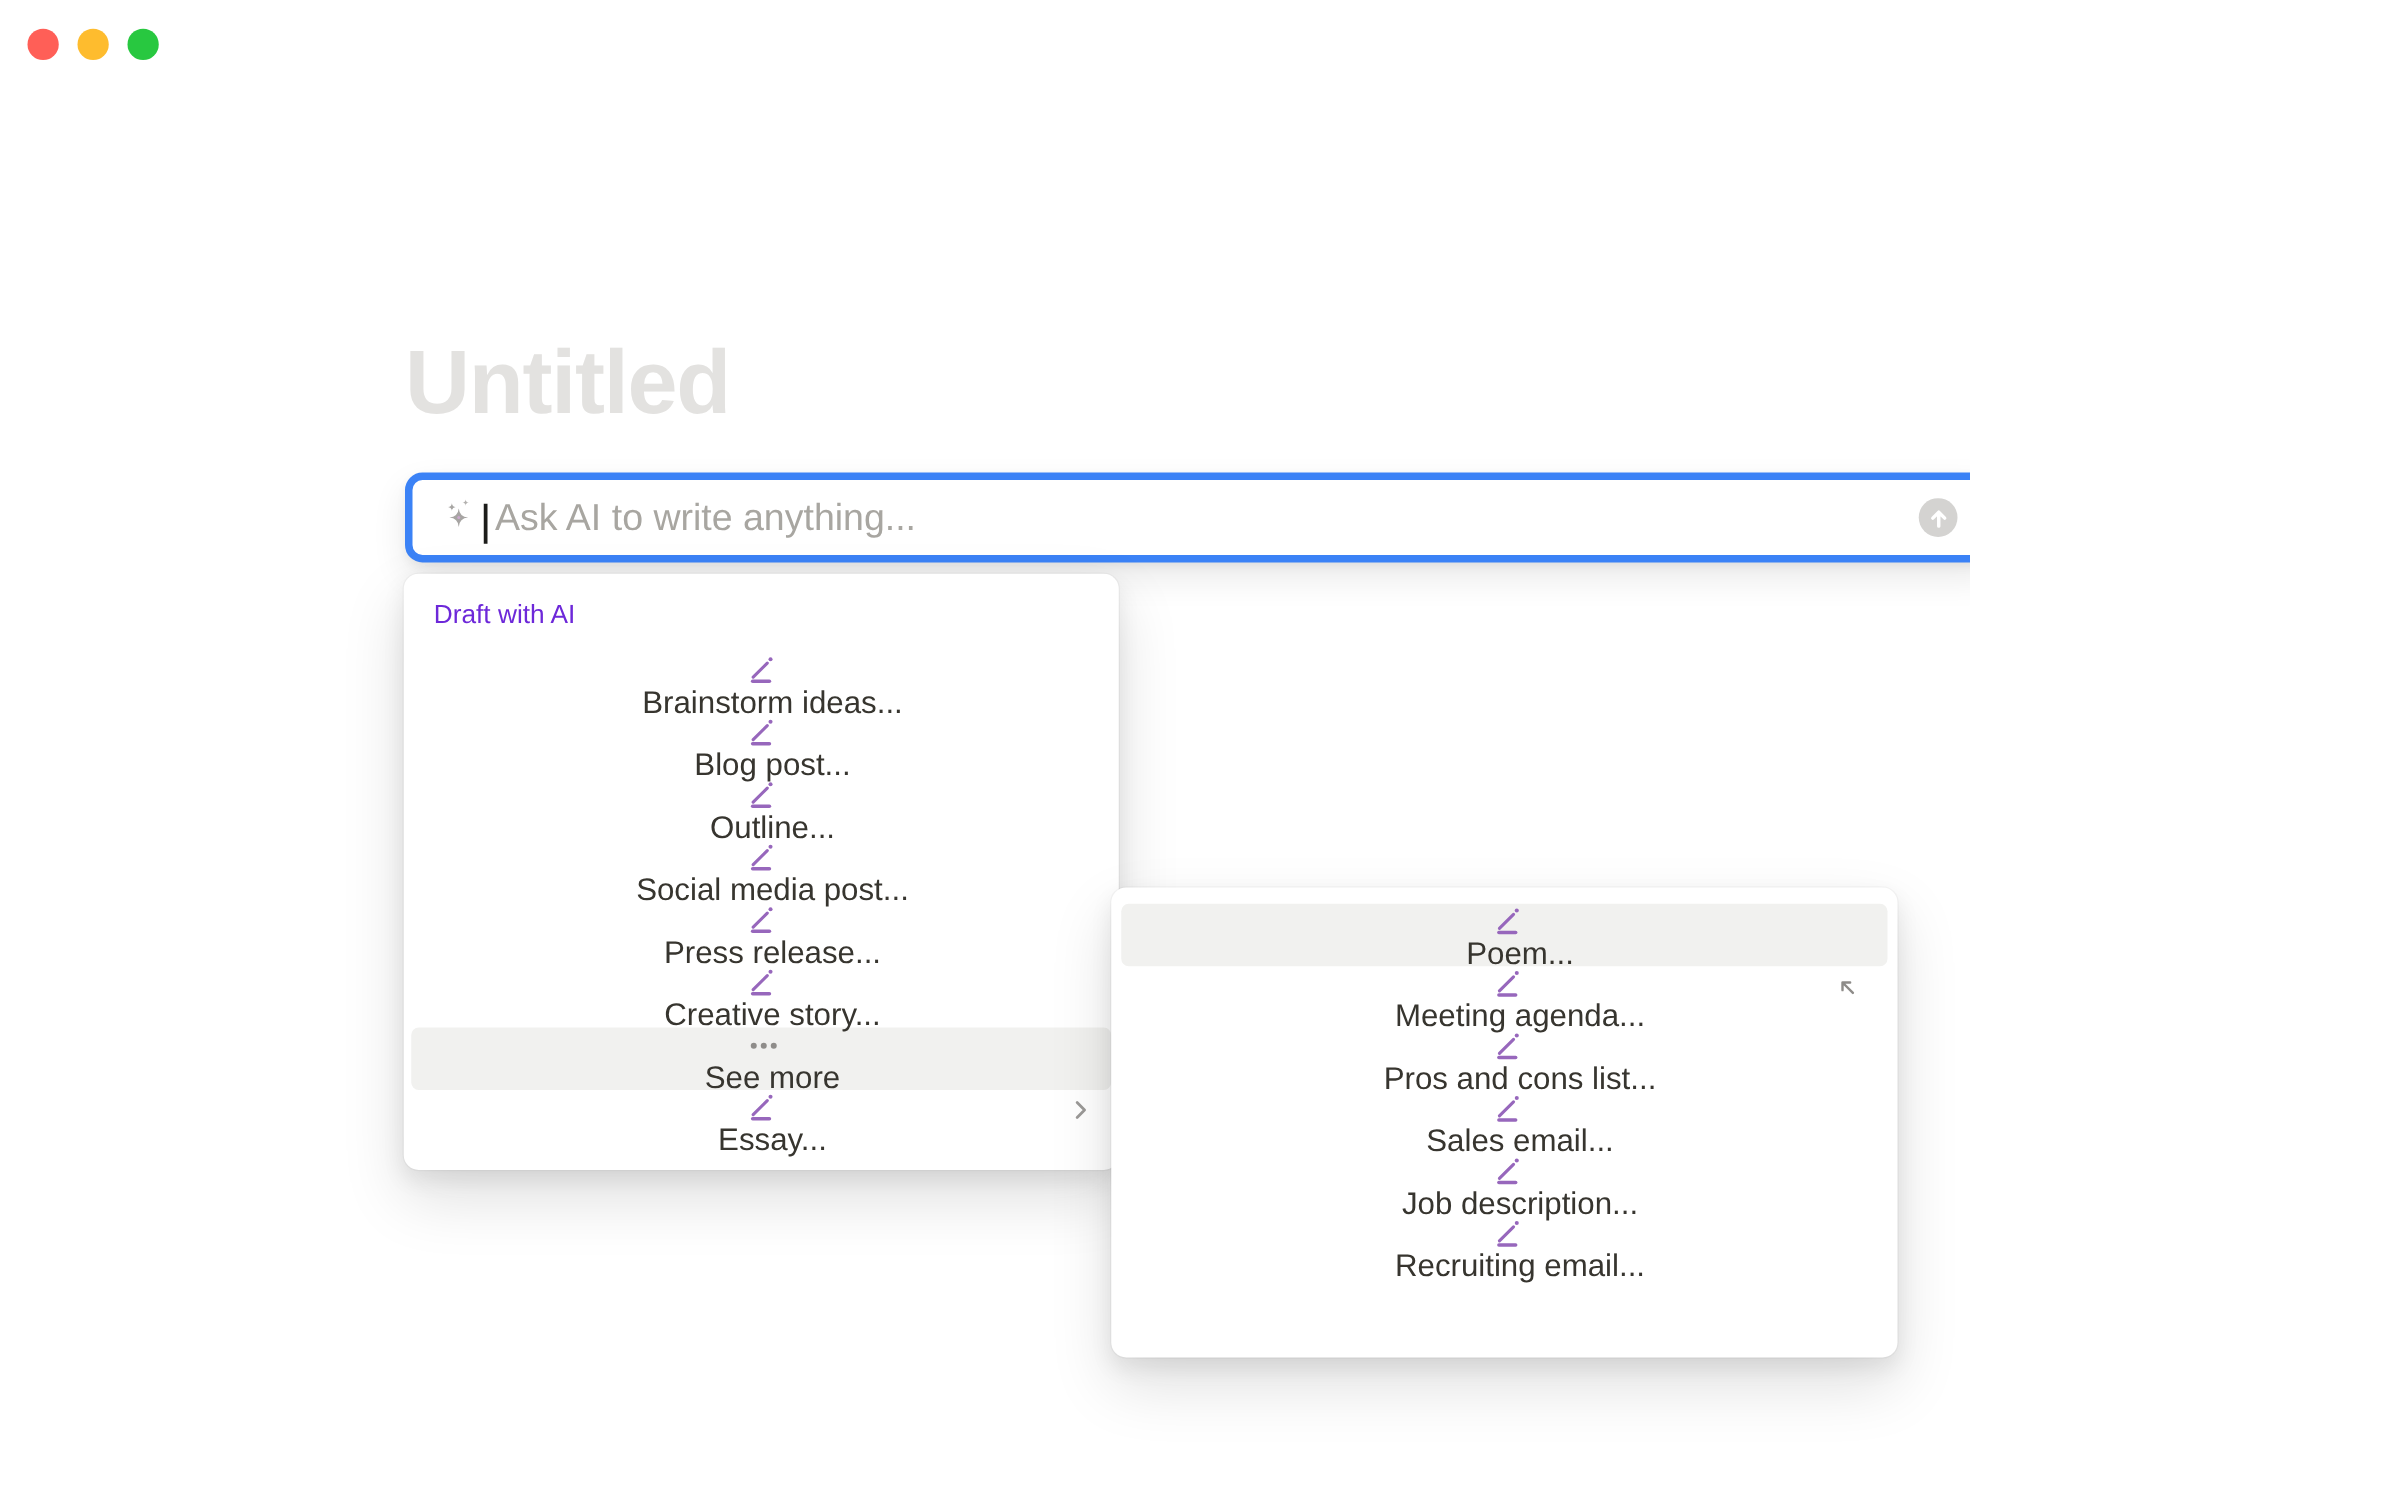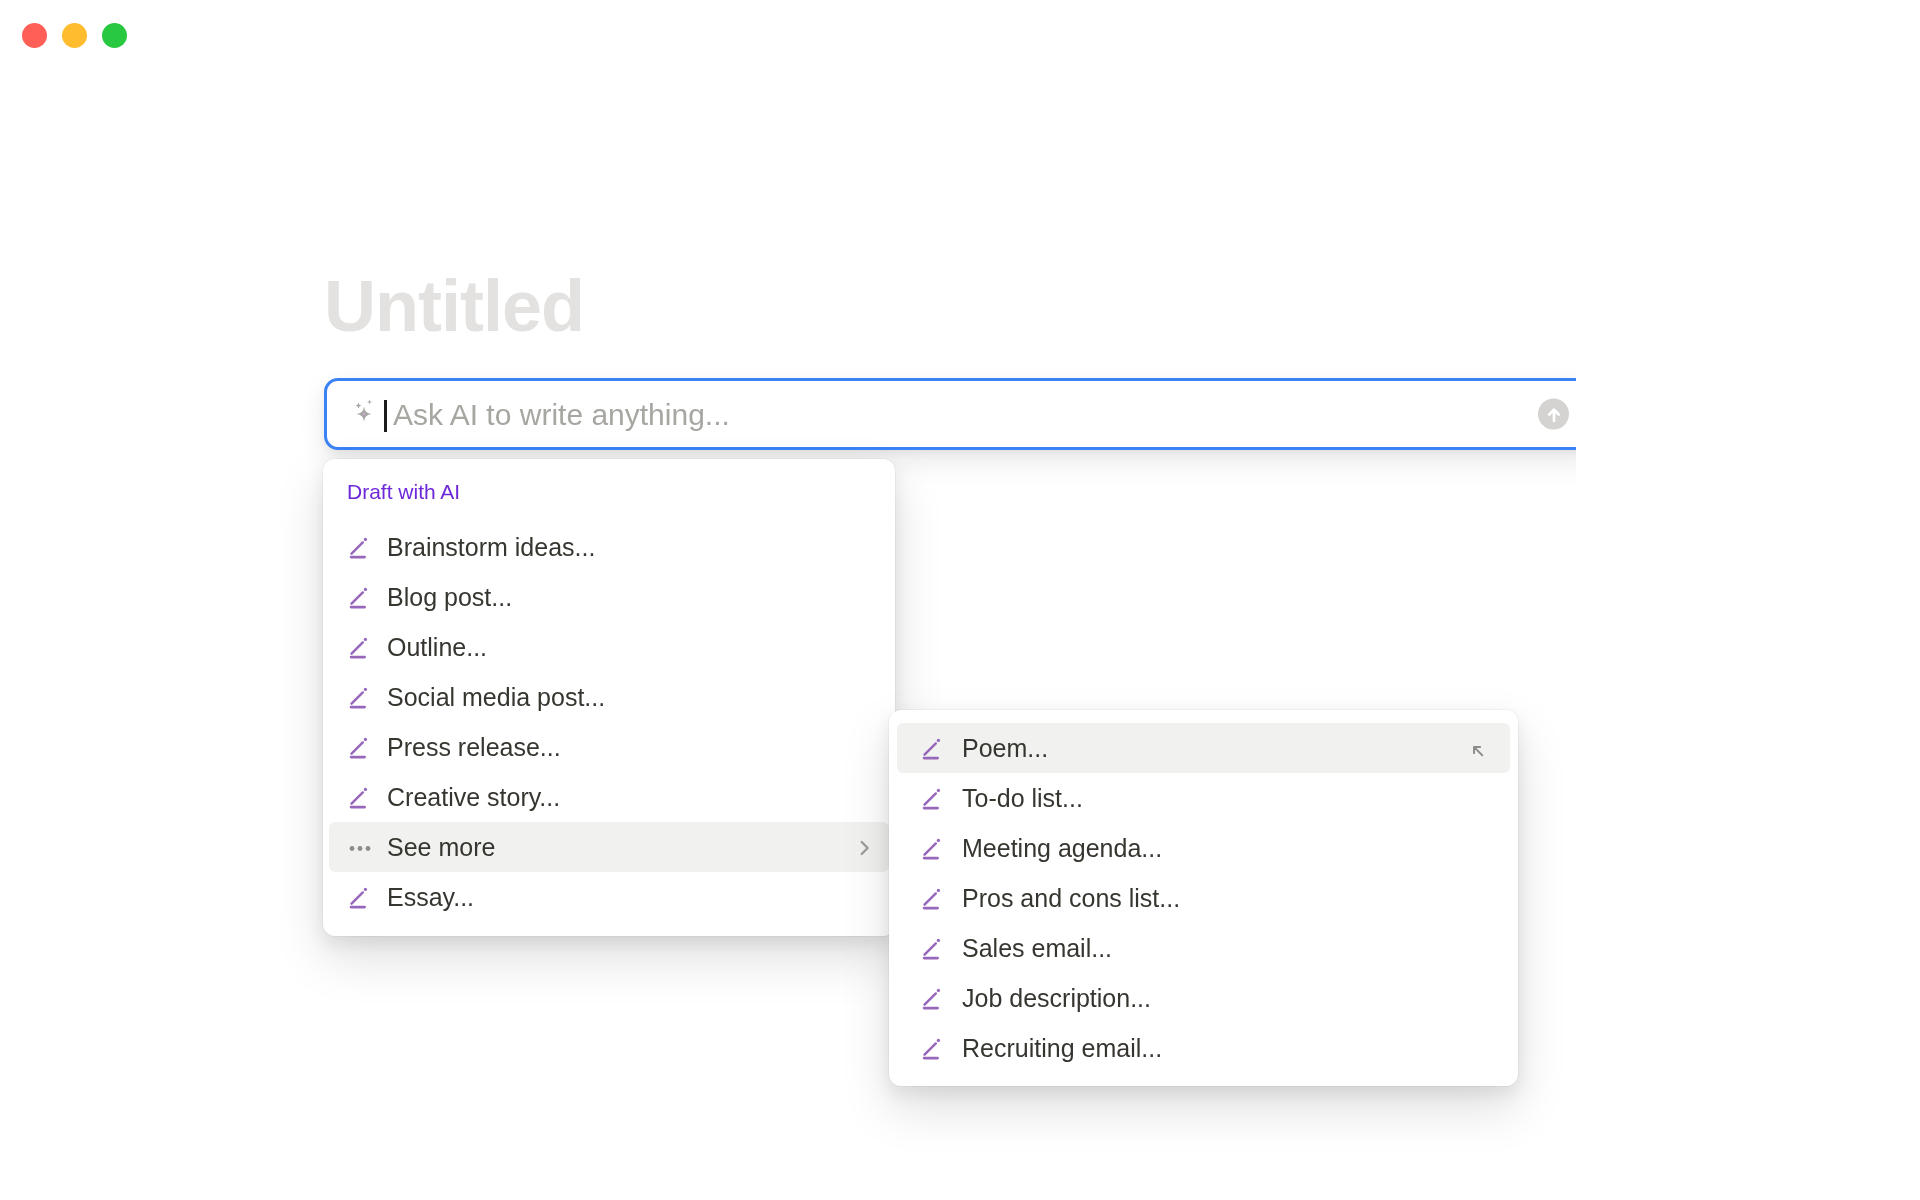--- a/index.html
+++ b/index.html
@@ -14,21 +14,21 @@
   .tl.yellow{background:#FEBC2E;}
   .tl.green{background:#28C840;}
   
   .page-title{
     position:absolute;left:324px;top:270px;margin:0;
     font-size:72px;line-height:1;font-weight:700;letter-spacing:-1px;color:#E3E2E0;
   }
   
   .ai-bar{
     position:absolute;left:324px;top:378px;width:1274px;height:72px;
-    background:#fff;border:3px solid #3b82f6;border-radius:14px;box-sizing:border-box;
+    background:#fff;border:6px solid #3b82f6;border-radius:14px;box-sizing:border-box;
     box-shadow:0 3px 8px rgba(0,0,0,0.05),0 12px 28px rgba(0,0,0,0.09);
   }
   .sparkle{position:absolute;left:20px;top:50%;transform:translateY(-50%);width:34px;height:34px;}
   .caret{position:absolute;left:57px;top:19px;width:3px;height:32px;background:#1c1c1a;}
   .ai-input{
     position:absolute;left:64px;top:0;height:100%;width:1120px;border:none;outline:none;
     font-family:"Liberation Sans","DejaVu Sans",sans-serif;font-size:30px;color:#37352F;background:transparent;
   }
   .ai-input::placeholder{color:#A8A6A1;opacity:1;}
   .send{
@@ -39,21 +39,21 @@
   
   .menu{
     position:absolute;background:#ffffff;border-radius:12px;box-sizing:border-box;
     box-shadow:0 0 0 1px rgba(15,15,15,0.03),0 8px 18px rgba(15,15,15,0.08),0 22px 50px rgba(15,15,15,0.13);
   }
   .panel1{left:323px;top:459px;width:572px;height:477px;padding:17px 6px 0 6px;z-index:2;}
   .panel2{left:889px;top:710px;width:629px;height:376px;padding:13px 8px 0 8px;z-index:3;}
   .menu-header{height:32px;line-height:32px;margin:0 0 14px 18px;font-size:21px;color:#6d28d9;}
   .mrow{
     display:flex;align-items:center;height:50px;padding:0 14px 0 18px;border-radius:6px;
-    font-size:25px;color:#37352F;cursor:pointer;
+    font-size:25px;color:#37352F;cursor:pointer;flex-direction:column;
   }
   .panel2 .mrow{padding:0 14px 0 23px;}
   .mrow .icon-box{width:26px;height:26px;flex:0 0 26px;display:flex;align-items:center;justify-content:center;}
   .mrow .mlabel{margin-left:14px;white-space:nowrap;}
   .panel2 .mrow .mlabel{margin-left:16px;}
   .mrow.highlight{background:#F1F1EF;}
   .spacer{margin-left:auto;}
   .chev{width:22px;height:22px;}
   .nw-arrow{width:21px;height:21px;margin-right:8px;}
 </style>
@@ -196,30 +196,20 @@
           </svg>
       </span>
       <span class="mlabel">Poem...</span>
       <span class="spacer nw-arrow">
         <svg viewBox="0 0 24 24" width="21" height="21">
             <path d="M8 8 L17.5 17.5 M8 15 V8 H15" fill="none" stroke="#8E8C89" stroke-width="2.2" stroke-linecap="round" stroke-linejoin="round"></path>
           </svg>
       </span>
     </div>
 
-    <div class="mrow">
-      <span class="icon-box">
-        <svg viewBox="0 0 24 24" width="26" height="26">
-            <path d="M4.2 18.2 L14.6 7.8" stroke="#9767BC" stroke-width="2.3" stroke-linecap="round" fill="none"></path>
-            <circle cx="17" cy="5" r="1.5" fill="#9767BC"></circle>
-            <path d="M3.8 21.3 H16.2" stroke="#9767BC" stroke-width="2.6" stroke-linecap="round" fill="none"></path>
-          </svg>
-      </span>
-      <span class="mlabel">To-do list...</span>
-    </div>
 
     <div class="mrow">
       <span class="icon-box">
         <svg viewBox="0 0 24 24" width="26" height="26">
             <path d="M4.2 18.2 L14.6 7.8" stroke="#9767BC" stroke-width="2.3" stroke-linecap="round" fill="none"></path>
             <circle cx="17" cy="5" r="1.5" fill="#9767BC"></circle>
             <path d="M3.8 21.3 H16.2" stroke="#9767BC" stroke-width="2.6" stroke-linecap="round" fill="none"></path>
           </svg>
       </span>
       <span class="mlabel">Meeting agenda...</span>

